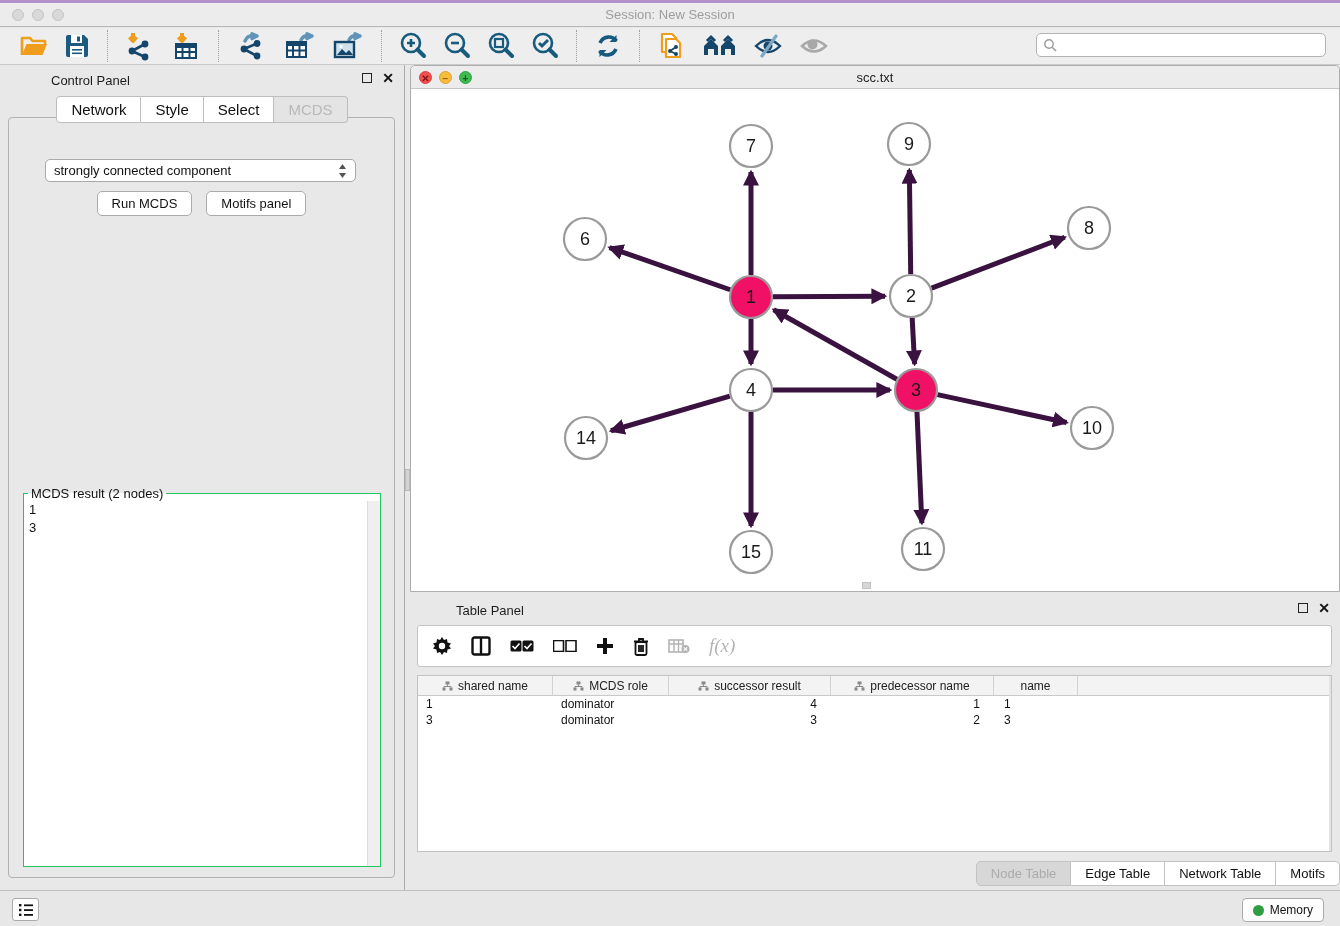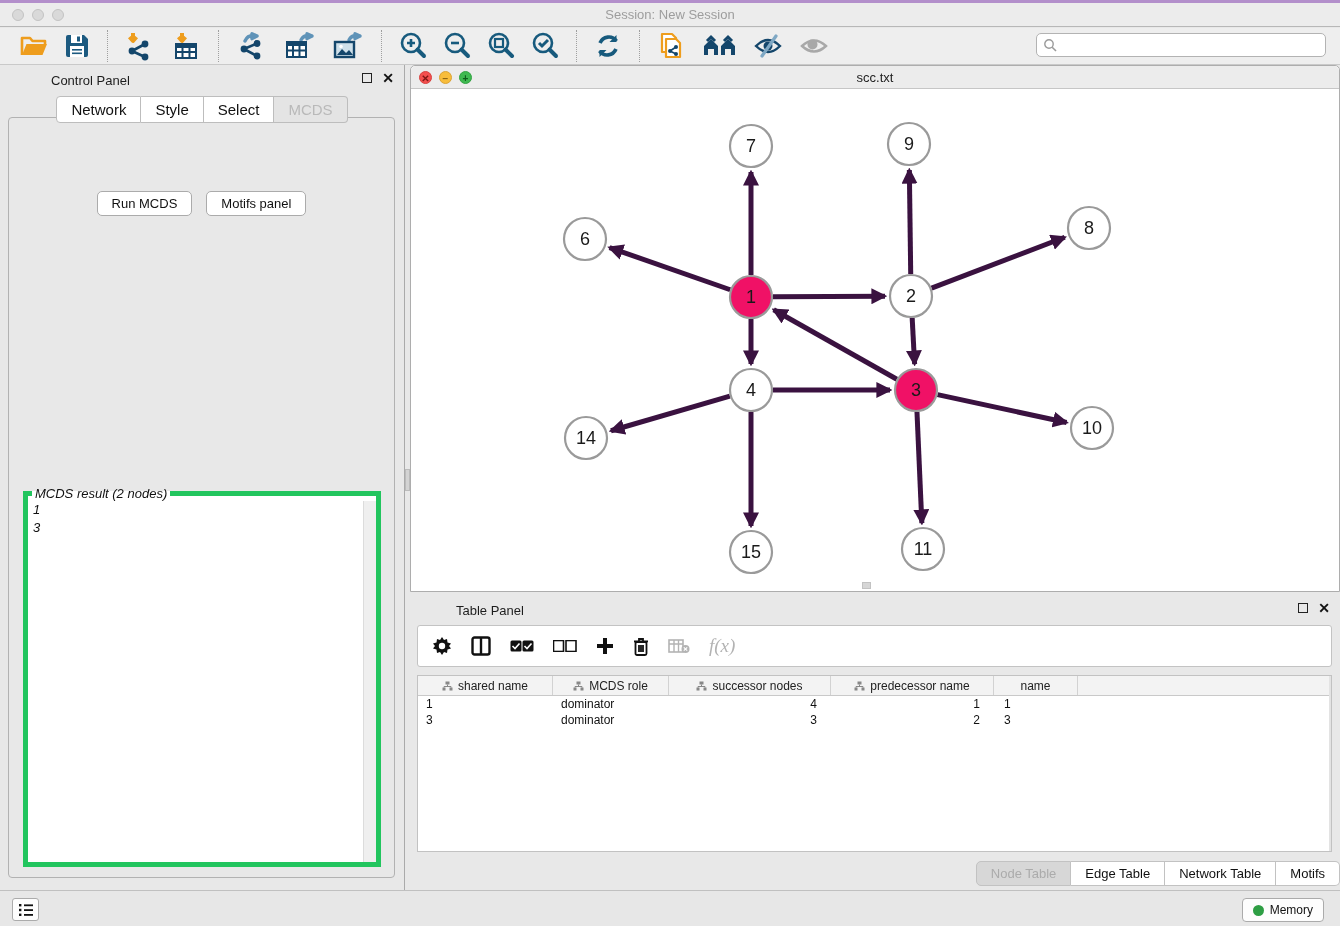--- a/index.html
+++ b/index.html
@@ -39,21 +39,21 @@
   .tab:last-child { border-radius:0 4px 4px 0; }
   .tab.sel { background:#e4e4e4; color:#b9b9b9; cursor:default; }
 
   .content-box { position:absolute; top:52px; left:8px; right:9px; bottom:12px; border:1px solid #b2b2b2; border-radius:4px; background:#e8e8e8; }
   .opt-label { position:absolute; top:20px; width:100%; text-align:center; font-size:13px; color:#111; }
   .cp-select { position:absolute; top:41px; left:36px; width:311px; height:23px; background:#fff; border:1px solid #a9a9a9; border-radius:5px; font-size:13px; color:#111; display:flex; align-items:center; padding:0 8px; cursor:pointer; }
   .cp-select .sel-text { flex:1; }
   .btn-row { position:absolute; top:73px; width:100%; display:flex; justify-content:center; gap:14px; }
   .btn { font-size:13px; color:#111; background:#fff; border:1px solid #ababab; border-radius:5px; padding:4px 14px; cursor:pointer; }
 
-  .result-fs { position:absolute; left:14px; right:13px; top:368px; bottom:10px; border:5px solid #22c55e; background:#fff;font-style:italic; }
+  .result-fs { position:absolute; left:14px; right:13px; top:368px; bottom:10px; border:1px solid #22c55e; background:#fff; }
   .result-fs legend { font-size:13px; color:#111; padding:0 3px; margin-left:4px; background:transparent; }
   .result-body { position:absolute; inset:0; background:#fff; overflow:hidden; }
   .result-line { font-size:13px; color:#111; padding:1px 5px; line-height:16px; }
   .scroll-track { position:absolute; right:0; top:0; bottom:0; width:13px; background:#efefef; border-left:1px solid #dcdcdc; }
 
   
   .right-pane { position:absolute; left:410px; right:0; top:0; bottom:0; }
   .net-win { position:absolute; left:0; right:0; top:0; height:527px; background:#fff; border:1px solid #adadad; border-radius:5px 5px 0 0; }
   .net-titlebar { position:relative; height:23px; background:#ececec; border-bottom:1px solid #c6c6c6; border-radius:5px 5px 0 0; }
   .net-titlebar .title { position:absolute; top:4px; width:100%; text-align:center; font-size:13px; color:#222; }
@@ -222,20 +222,27 @@
         <span class="close-btn">✕</span>
       </span>
     </div>
     <div class="tabgroup">
       <span class="tab">Network</span>
       <span class="tab">Style</span>
       <span class="tab">Select</span>
       <span class="tab sel">MCDS</span>
     </div>
     <div class="content-box">
+      <div class="cp-select">
+        <span class="sel-text">strongly connected component</span>
+        <svg width="9" height="16" viewBox="0 0 9 16">
+          <path d="M4.5 1 L8 6 H1 Z" fill="#555"></path>
+            <path d="M4.5 15 L1 10 H8 Z" fill="#555"></path>
+        </svg>
+      </div>
       <div class="btn-row">
         <button class="btn">Run MCDS</button>
         <button class="btn">Motifs panel</button>
       </div>
       <fieldset class="result-fs">
         <legend>MCDS result (2 nodes)</legend>
         <div class="result-body">
           <div class="result-line">1</div>
           <div class="result-line">3</div>
           <div class="scroll-track"></div>
@@ -372,21 +379,21 @@
               </svg>
             <span class="lbl">MCDS role</span>
           </div>
           <div class="th" style="width:162px;">
             <svg width="11" height="10" viewBox="0 0 11 10">
                 <rect x="3.5" y="0.5" width="4" height="3" fill="#888"></rect>
                 <rect x="0.5" y="6.5" width="3" height="3" fill="#888"></rect>
                 <rect x="7.5" y="6.5" width="3" height="3" fill="#888"></rect>
                 <path d="M5.5 3.5 v2 M2 6.5 v-1 h7 v1" stroke="#888" fill="none"></path>
               </svg>
-            <span class="lbl">successor nodes</span>
+            <span class="lbl">successor result</span>
           </div>
           <div class="th" style="width:163px;">
             <svg width="11" height="10" viewBox="0 0 11 10">
                 <rect x="3.5" y="0.5" width="4" height="3" fill="#888"></rect>
                 <rect x="0.5" y="6.5" width="3" height="3" fill="#888"></rect>
                 <rect x="7.5" y="6.5" width="3" height="3" fill="#888"></rect>
                 <path d="M5.5 3.5 v2 M2 6.5 v-1 h7 v1" stroke="#888" fill="none"></path>
               </svg>
             <span class="lbl">predecessor name</span>
           </div>

